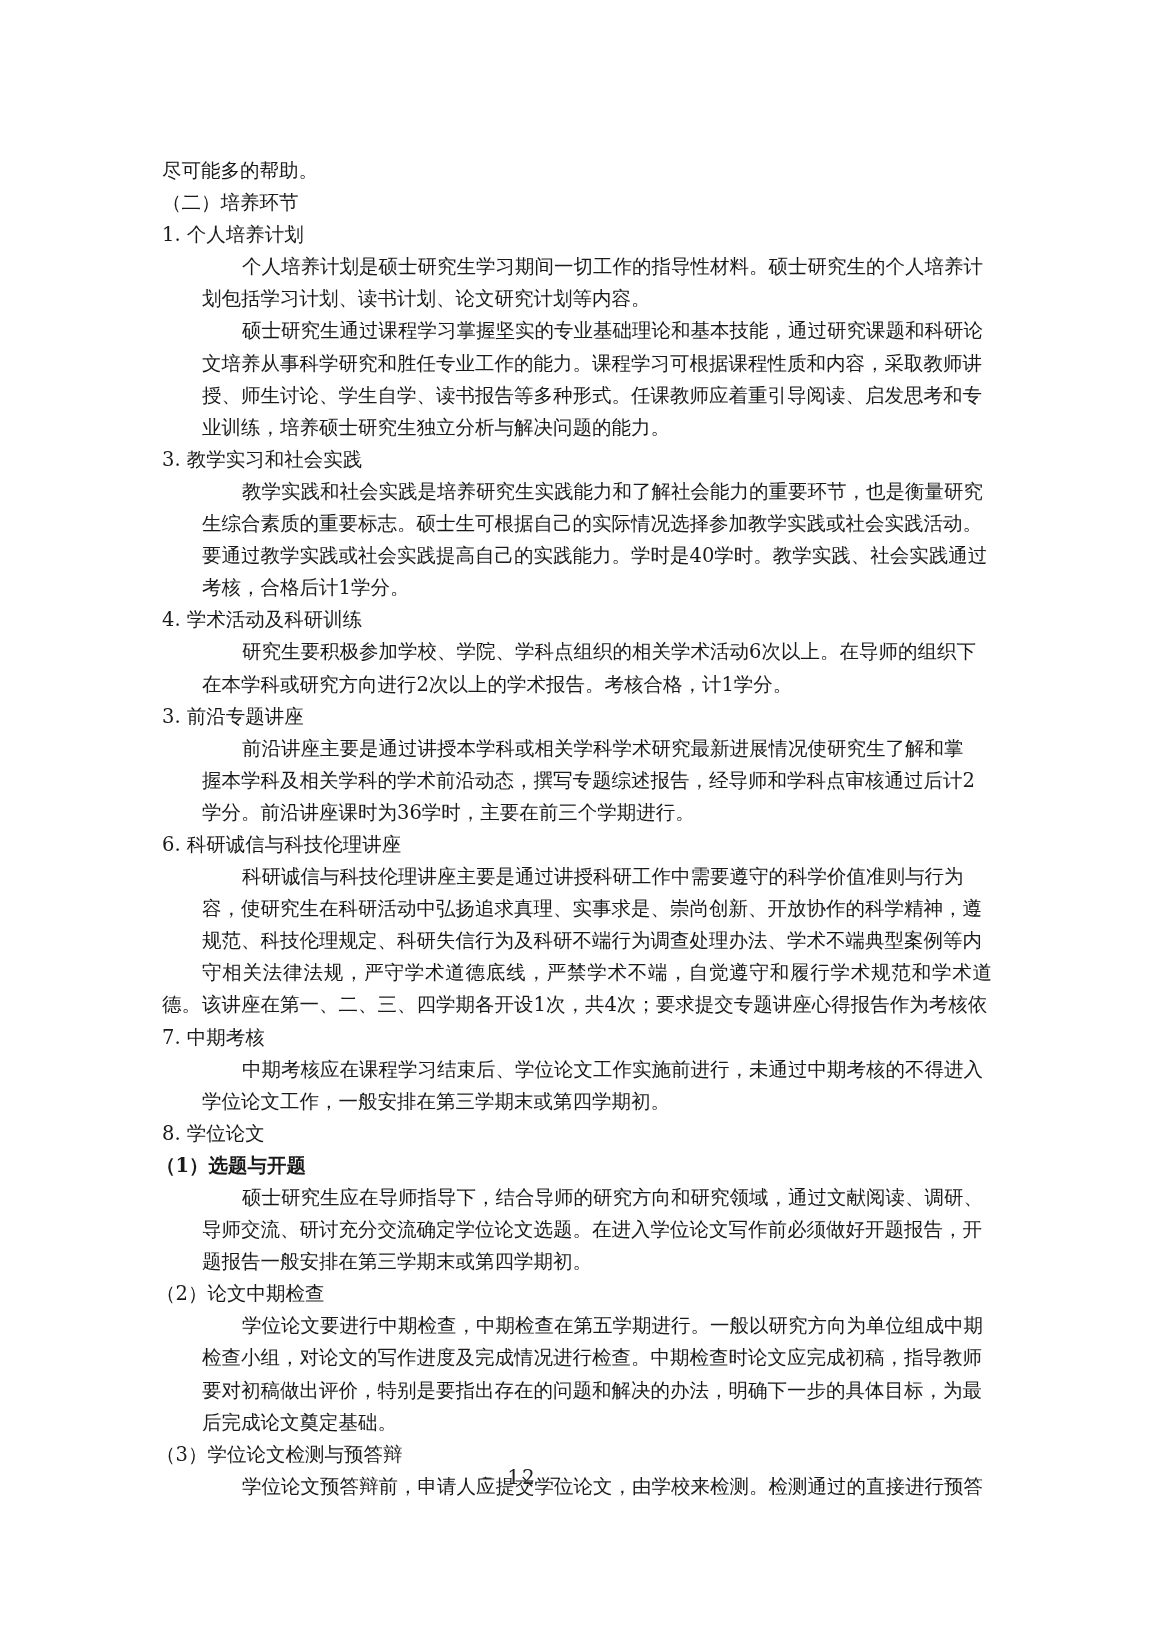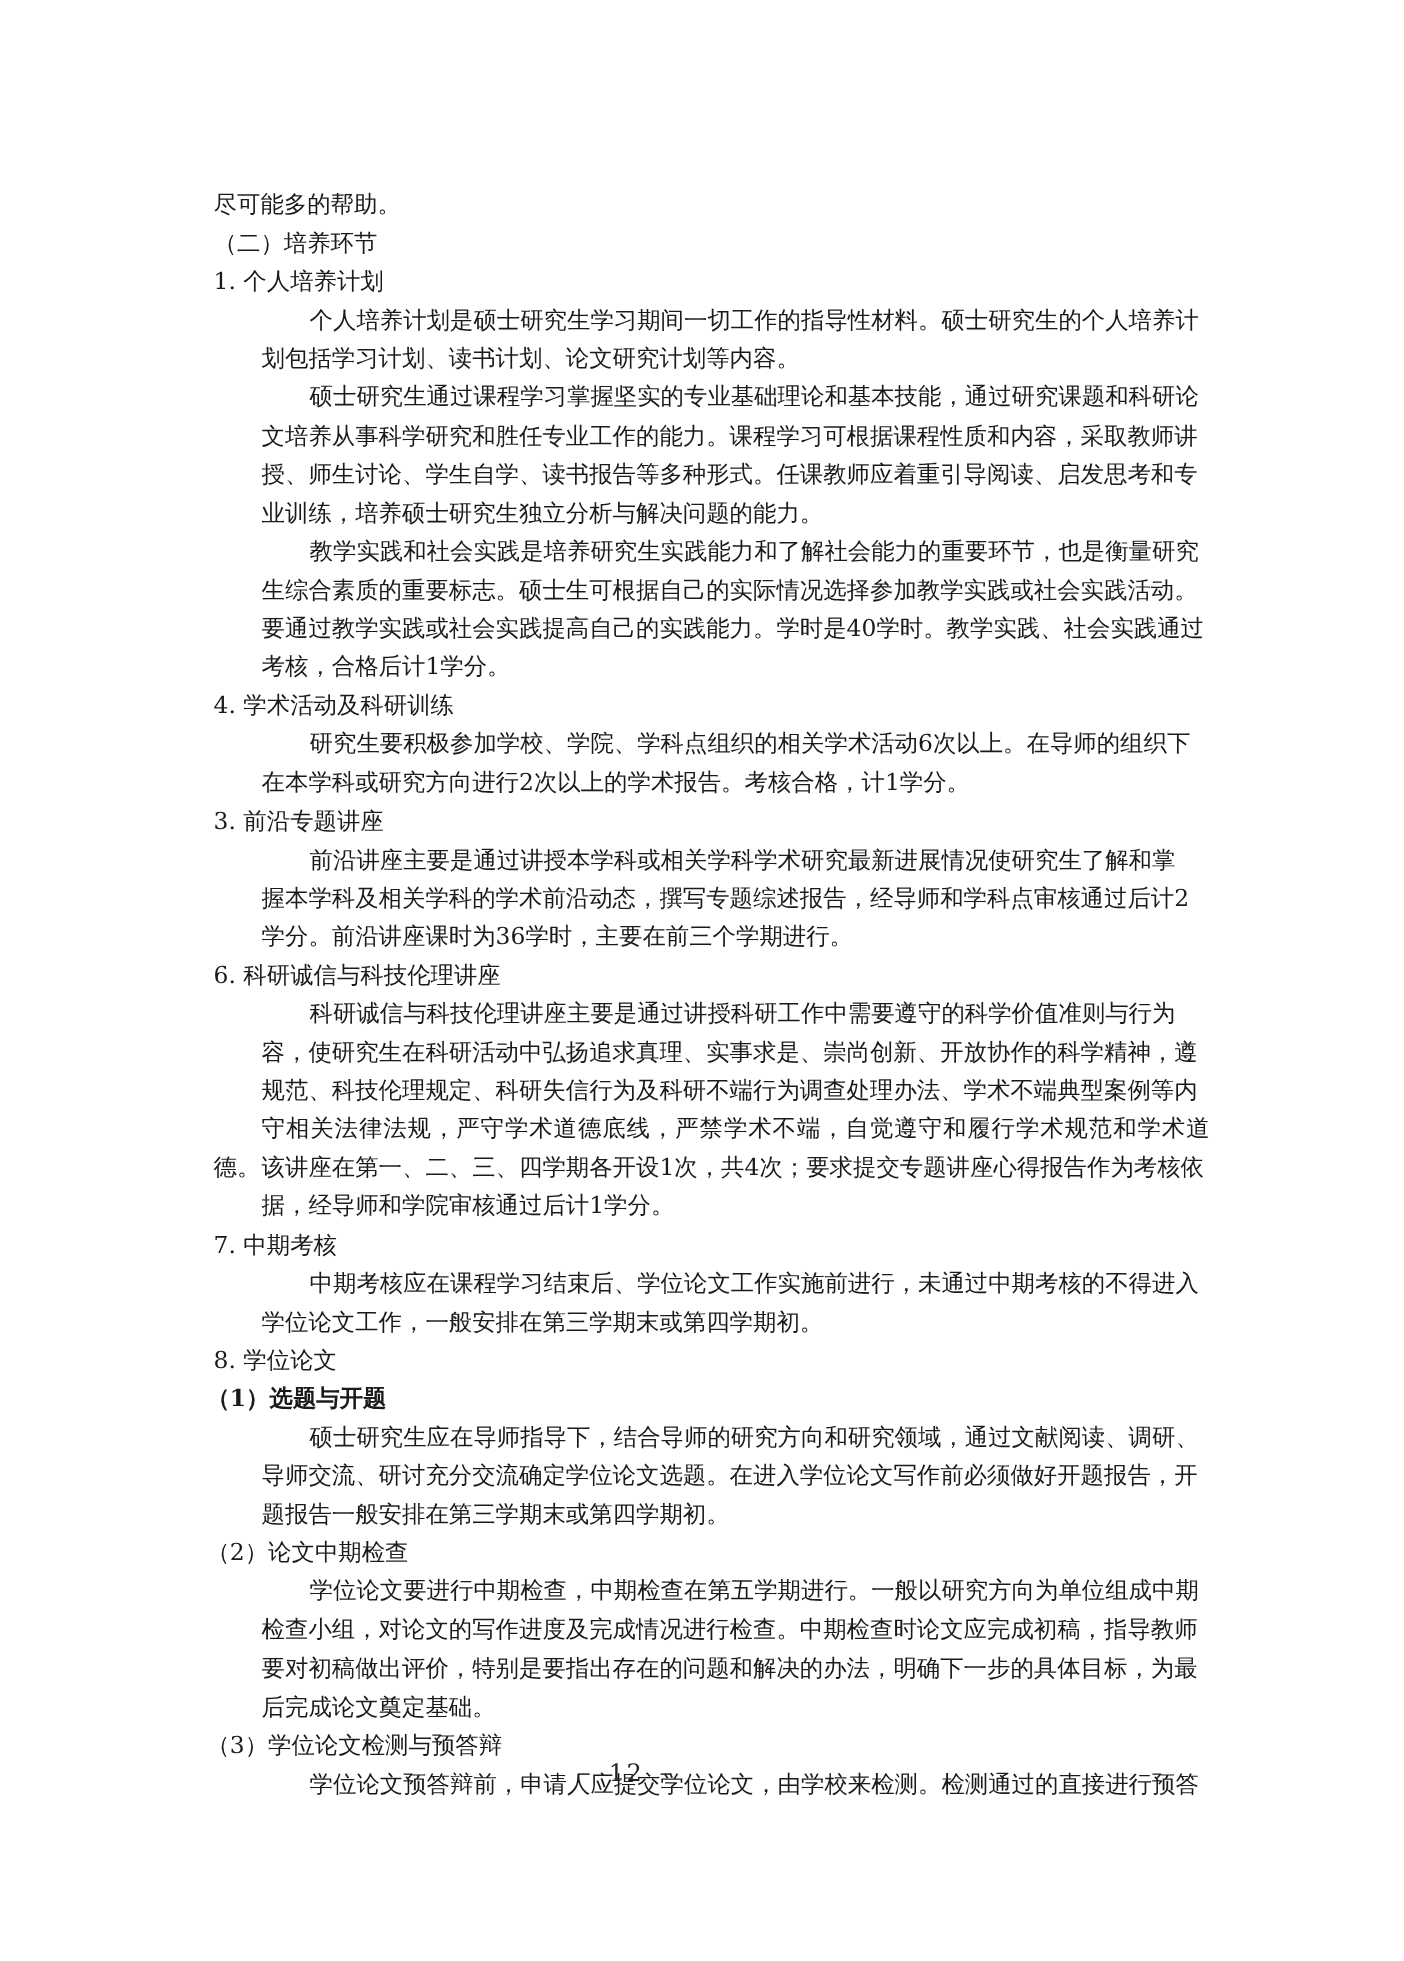--- a/index.html
+++ b/index.html
@@ -1,18 +1,18 @@
 <!DOCTYPE html>
 <html><head>
   <meta charset="utf-8">
   <style>
     html, body { margin: 0; padding: 0; background: #ffffff; }
     body { width: 1170px; height: 1634px; position: relative; overflow: hidden; }
     .page {
-      position: absolute; left: 178px; top: 155px; width: 830px;
+      position: absolute; left: 162px; top: 155px; width: 830px;
       font-family: "DejaVu Serif", "Liberation Serif", serif;
       font-size: 19.5px; color: #1a1a1a; line-height: 32.1px;
     }
     .line { white-space: nowrap; height: 32.1px; }
     .heading { }
     .sub { margin-left: -4px; }
     .para { text-indent: 40px; text-align: justify; text-align-last: left; white-space: normal; }
     .pagenum {
       position: absolute; left: 0; width: 1044px; top: 1464px; text-align: center;
       font-family: "DejaVu Serif", "Liberation Serif", serif; font-size: 20px; color: #222;
@@ -25,38 +25,38 @@
 <div class="page" id="page">
     <div class="line text">尽可能多的帮助。</div>
     <div class="line heading">（二）培养环节</div>
     <div class="line heading">1. 个人培养计划</div>
     <div class="line para" style="padding-left: 40px;">个人培养计划是硕士研究生学习期间一切工作的指导性材料。硕士研究生的个人培养计</div>
     <div class="line para">划包括学习计划、读书计划、论文研究计划等内容。</div>
     <div class="line para" style="padding-left: 40px;">硕士研究生通过课程学习掌握坚实的专业基础理论和基本技能，通过研究课题和科研论</div>
     <div class="line para">文培养从事科学研究和胜任专业工作的能力。课程学习可根据课程性质和内容，采取教师讲</div>
     <div class="line para">授、师生讨论、学生自学、读书报告等多种形式。任课教师应着重引导阅读、启发思考和专</div>
     <div class="line para">业训练，培养硕士研究生独立分析与解决问题的能力。</div>
+    <div class="line heading">3. 教学实习和社会实践</div>
     <div class="line para" style="padding-left: 40px;">教学实践和社会实践是培养研究生实践能力和了解社会能力的重要环节，也是衡量研究</div>
     <div class="line para">生综合素质的重要标志。硕士生可根据自己的实际情况选择参加教学实践或社会实践活动。</div>
     <div class="line para">要通过教学实践或社会实践提高自己的实践能力。学时是40学时。教学实践、社会实践通过</div>
     <div class="line para">考核，合格后计1学分。</div>
     <div class="line heading">4. 学术活动及科研训练</div>
     <div class="line para" style="padding-left: 40px;">研究生要积极参加学校、学院、学科点组织的相关学术活动6次以上。在导师的组织下</div>
     <div class="line para">在本学科或研究方向进行2次以上的学术报告。考核合格，计1学分。</div>
     <div class="line heading">3. 前沿专题讲座</div>
     <div class="line para" style="padding-left: 40px;">前沿讲座主要是通过讲授本学科或相关学科学术研究最新进展情况使研究生了解和掌</div>
     <div class="line para">握本学科及相关学科的学术前沿动态，撰写专题综述报告，经导师和学科点审核通过后计2</div>
     <div class="line para">学分。前沿讲座课时为36学时，主要在前三个学期进行。</div>
     <div class="line heading">6. 科研诚信与科技伦理讲座</div>
     <div class="line para" style="padding-left: 40px;">科研诚信与科技伦理讲座主要是通过讲授科研工作中需要遵守的科学价值准则与行为</div>
     <div class="line para">容，使研究生在科研活动中弘扬追求真理、实事求是、崇尚创新、开放协作的科学精神，遵</div>
     <div class="line para">规范、科技伦理规定、科研失信行为及科研不端行为调查处理办法、学术不端典型案例等内</div>
     <div class="line para">守相关法律法规，严守学术道德底线，严禁学术不端，自觉遵守和履行学术规范和学术道德。</div>
     <div class="line para">该讲座在第一、二、三、四学期各开设1次，共4次；要求提交专题讲座心得报告作为考核依</div>
-    <div class="line para">据，经导师和学院审核通过后计1学分。</div>
     <div class="line heading">7. 中期考核</div>
     <div class="line para" style="padding-left: 40px;">中期考核应在课程学习结束后、学位论文工作实施前进行，未通过中期考核的不得进入</div>
     <div class="line para">学位论文工作，一般安排在第三学期末或第四学期初。</div>
     <div class="line heading">8. 学位论文</div>
     <div class="line sub" style="margin-left: -6px; font-weight: bold;">（1）选题与开题</div>
     <div class="line para" style="padding-left: 40px;">硕士研究生应在导师指导下，结合导师的研究方向和研究领域，通过文献阅读、调研、</div>
     <div class="line para">导师交流、研讨充分交流确定学位论文选题。在进入学位论文写作前必须做好开题报告，开</div>
     <div class="line para">题报告一般安排在第三学期末或第四学期初。</div>
     <div class="line sub" style="margin-left: -6px;">（2）论文中期检查</div>
     <div class="line para" style="padding-left: 40px;">学位论文要进行中期检查，中期检查在第五学期进行。一般以研究方向为单位组成中期</div>

